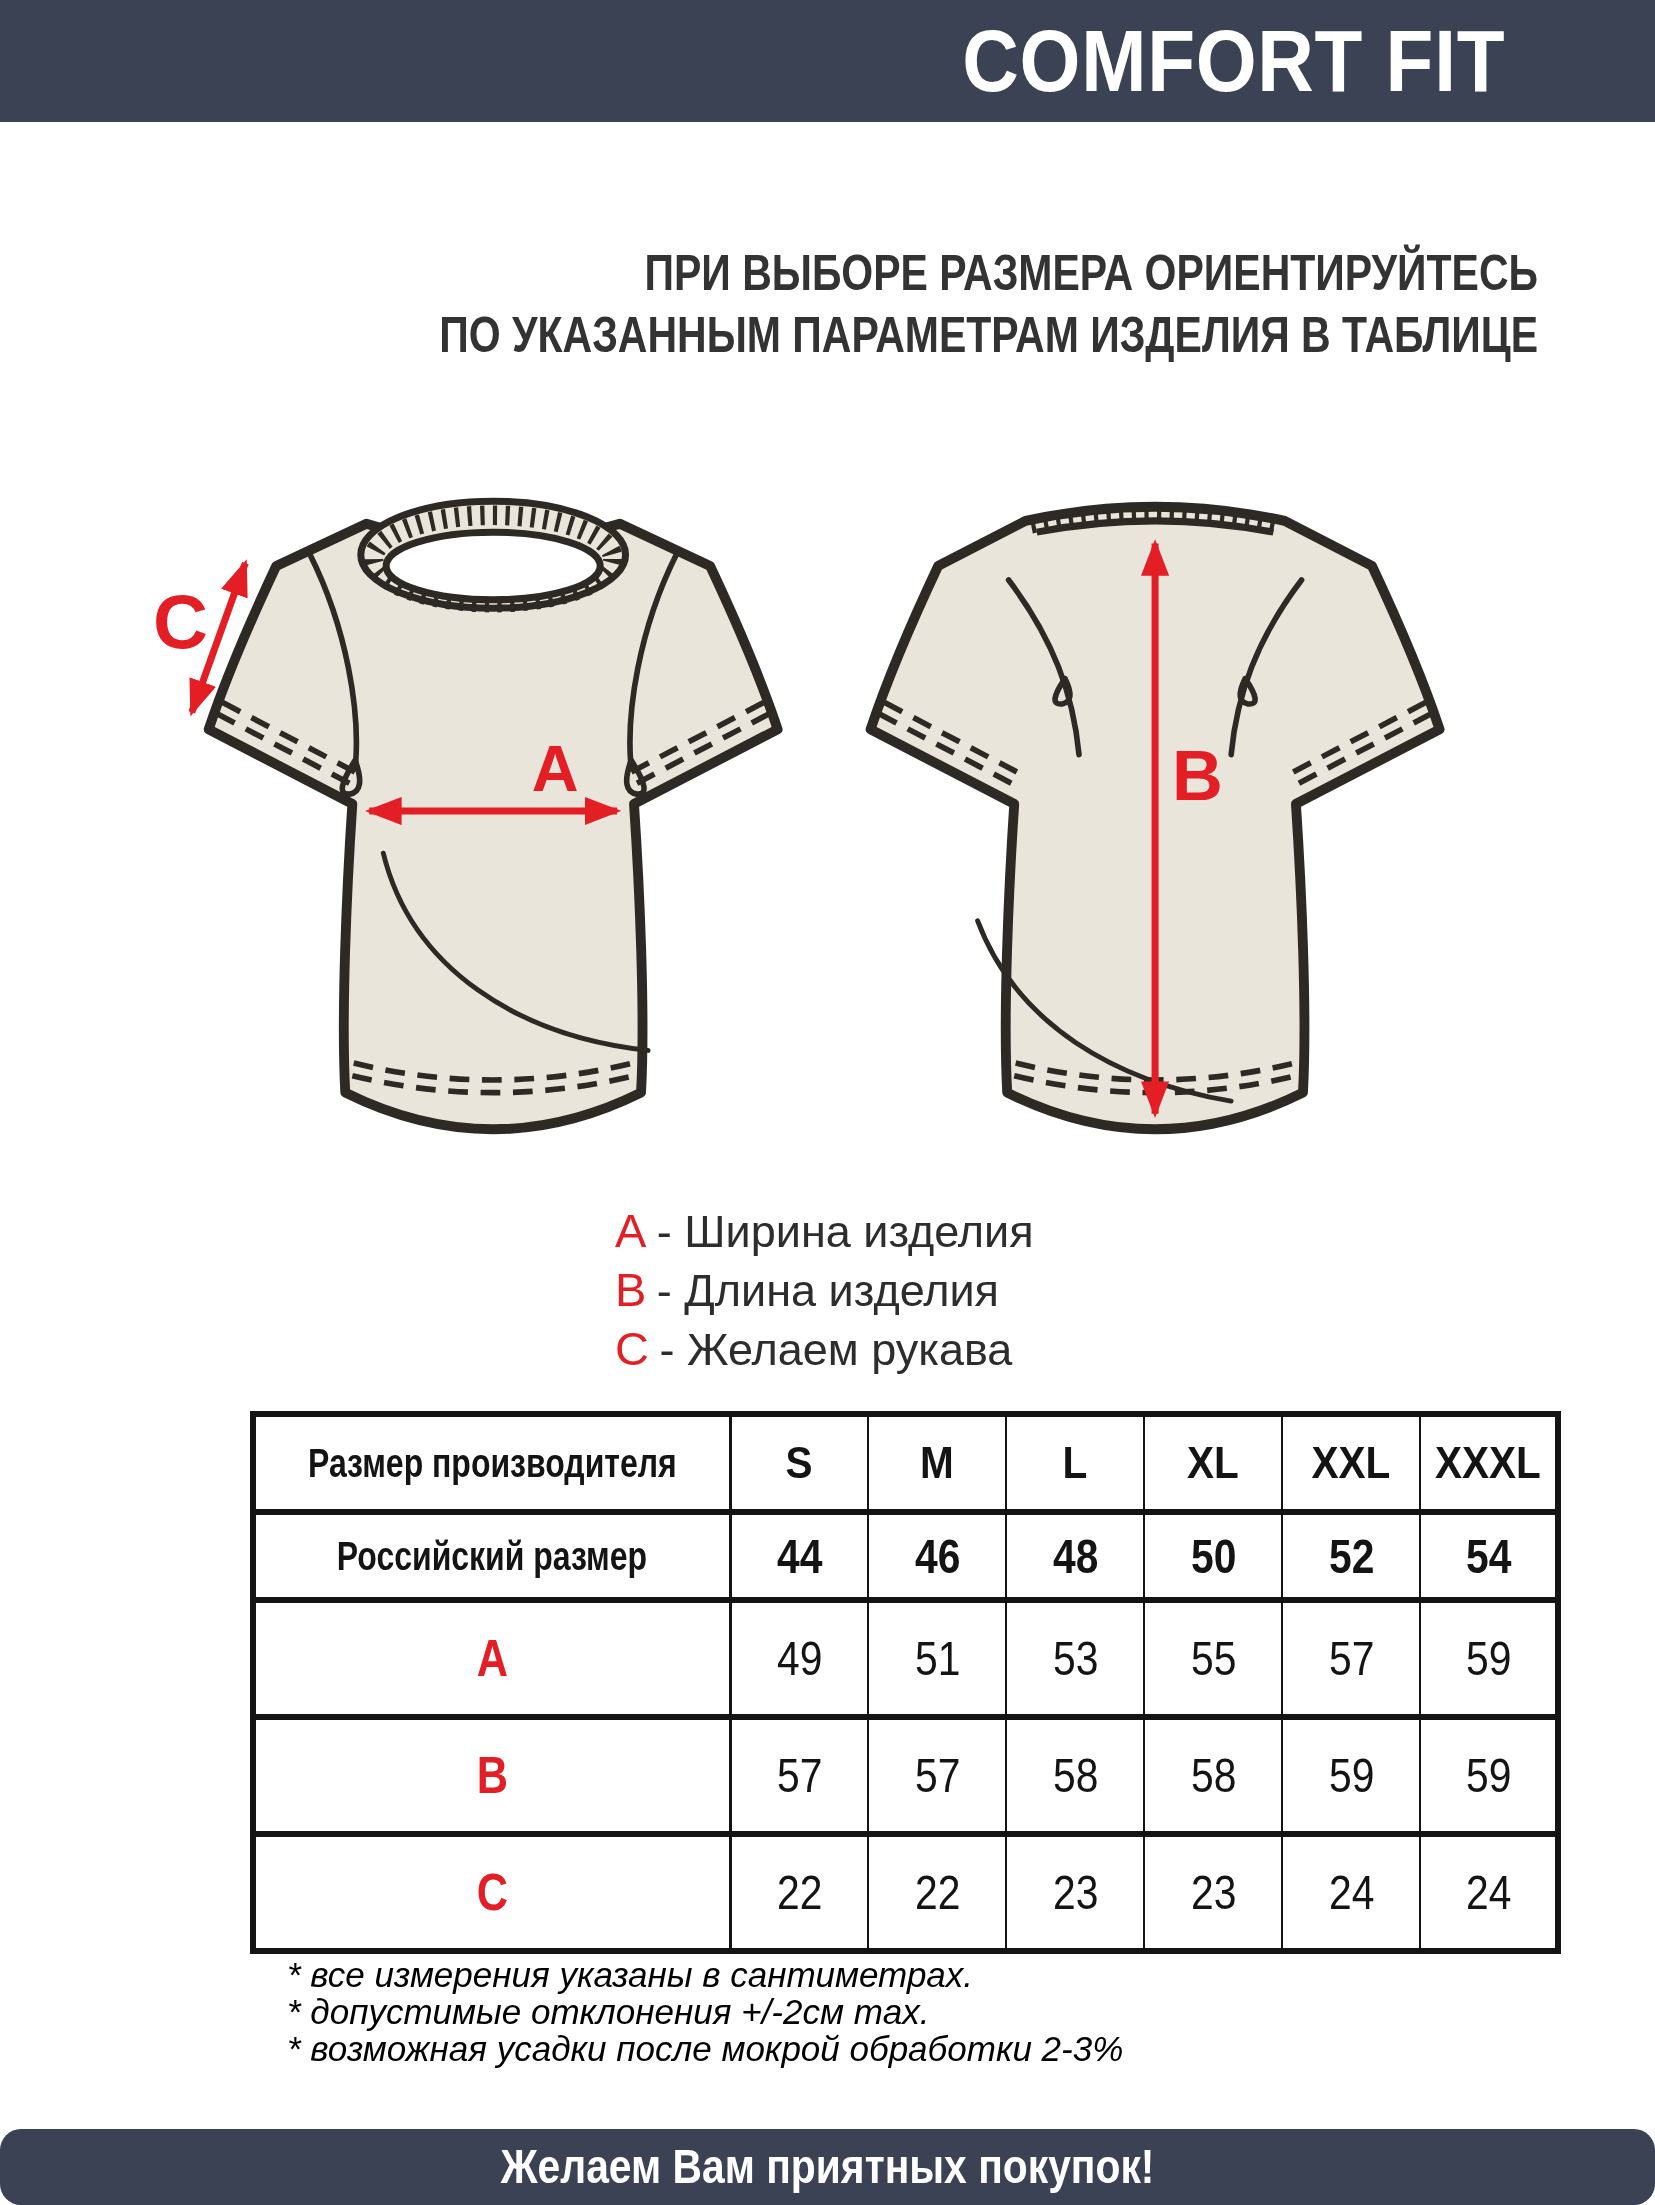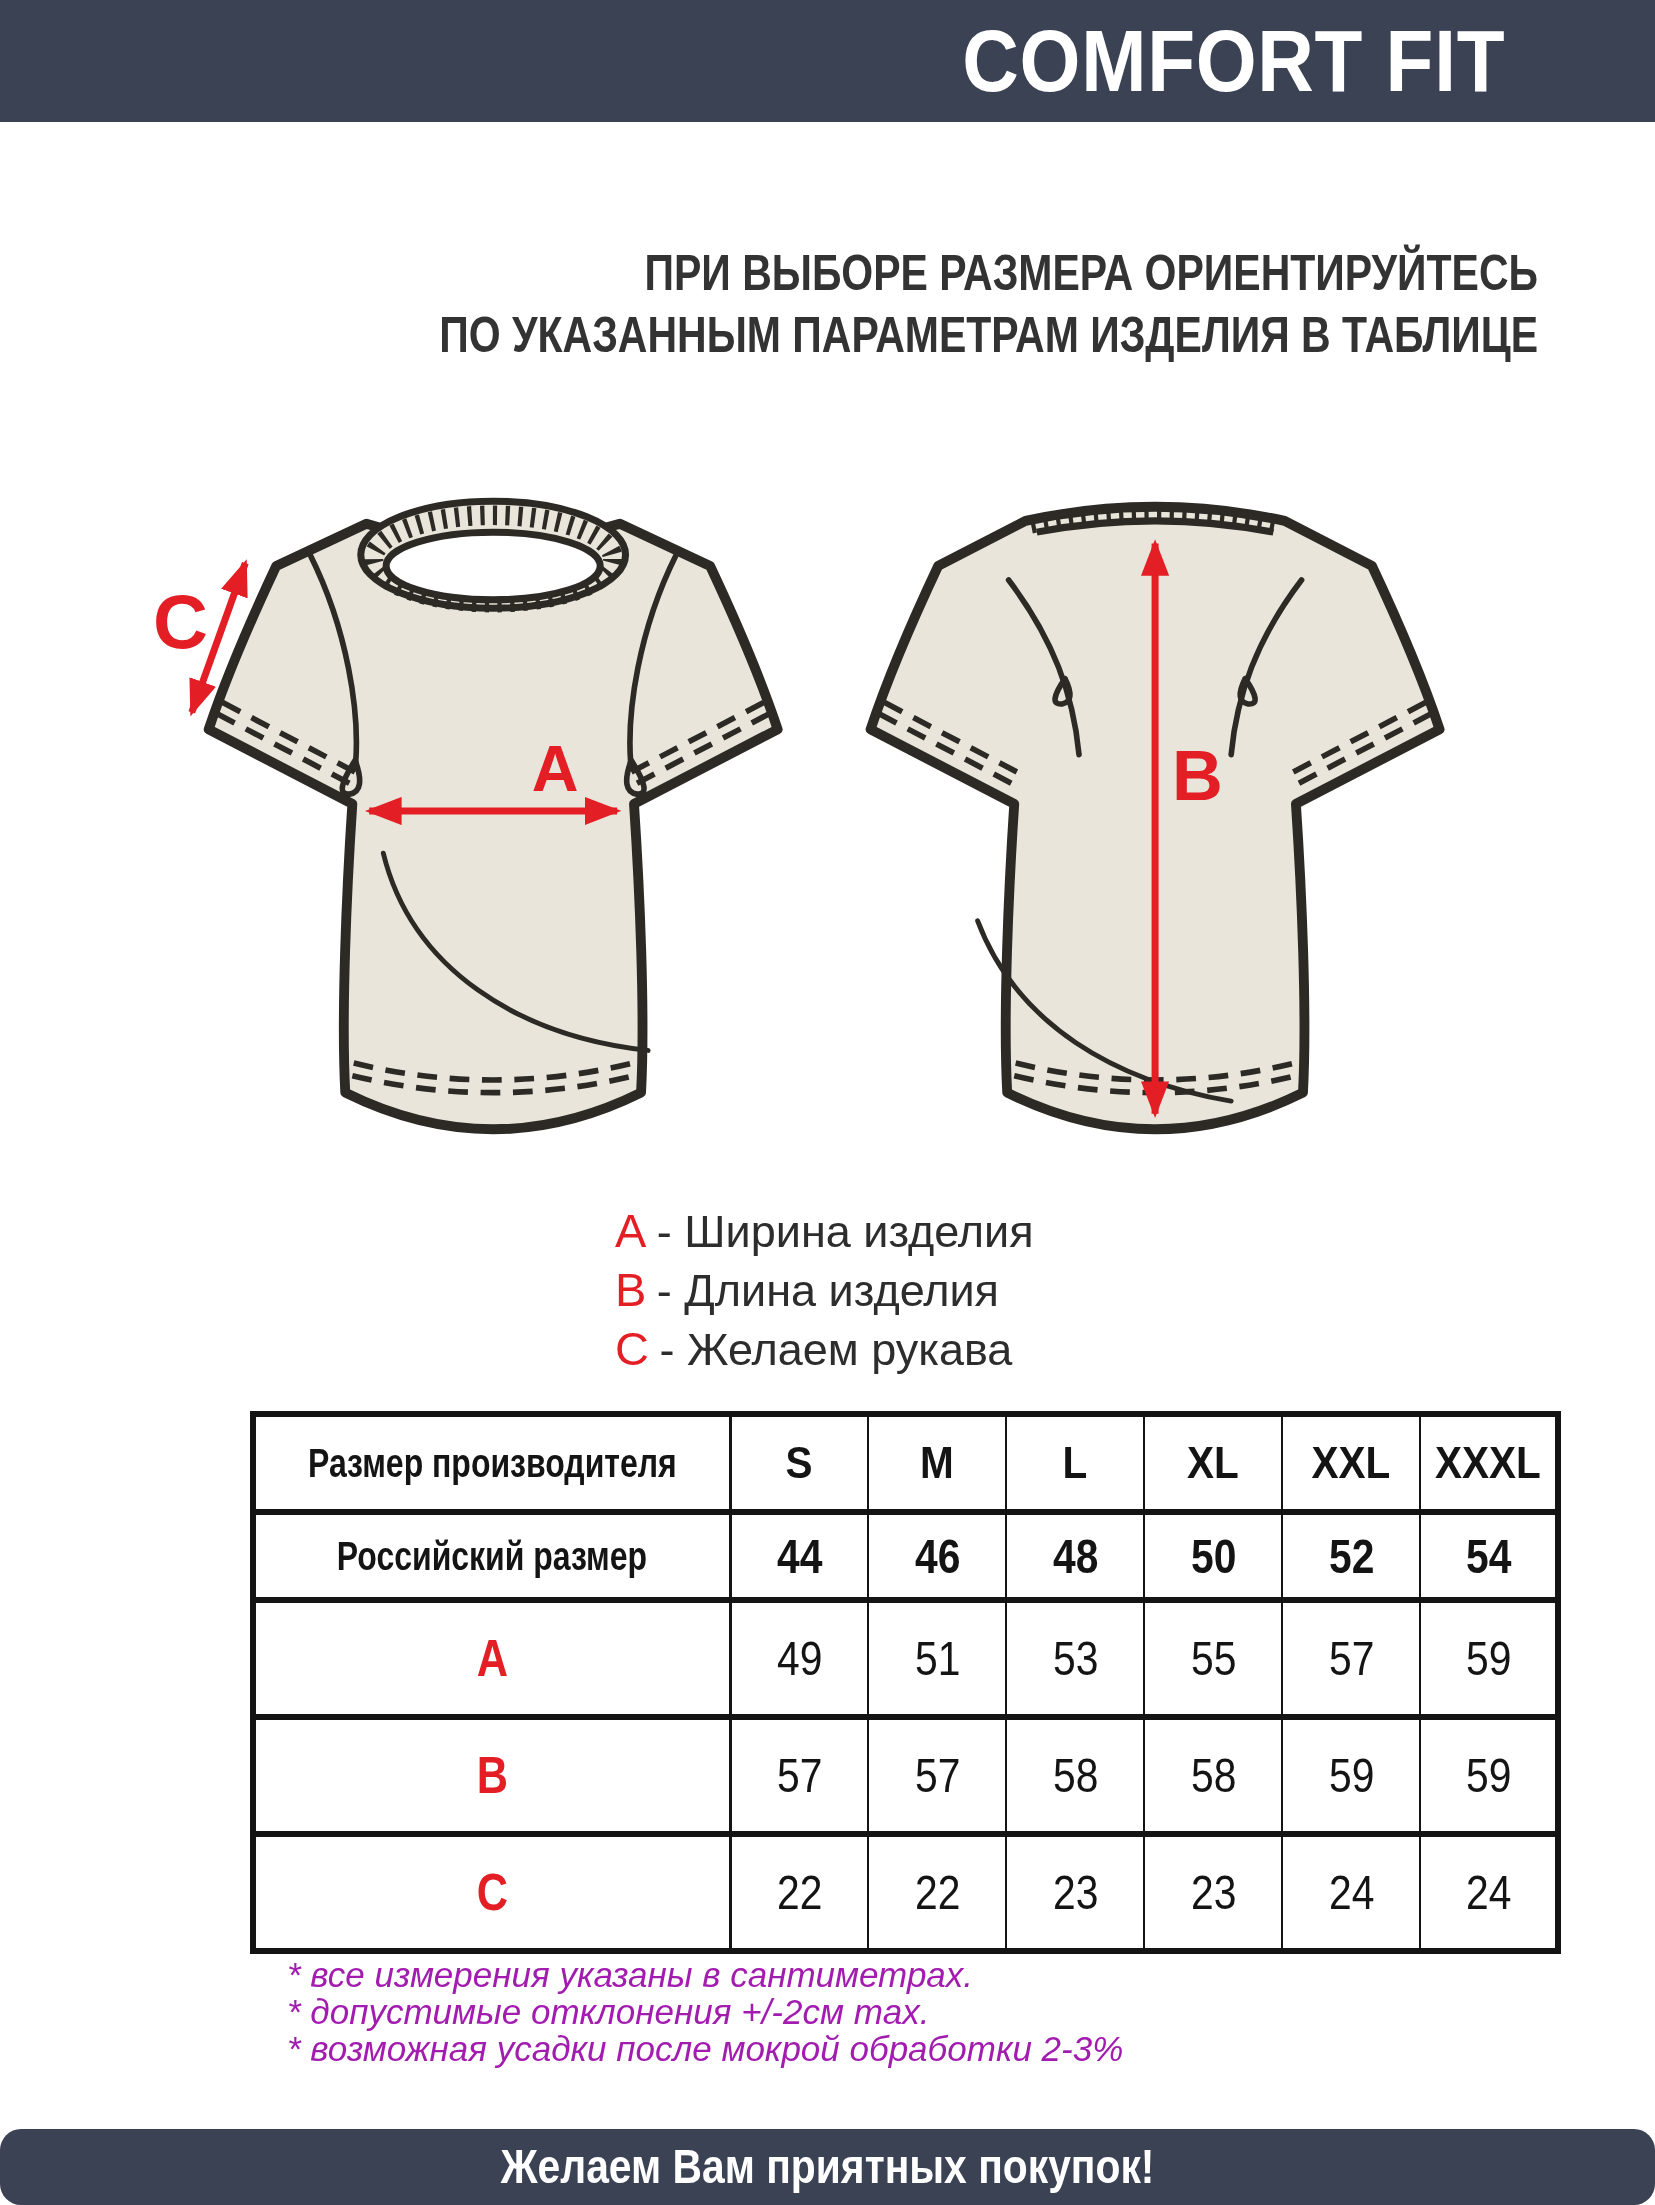--- a/index.html
+++ b/index.html
@@ -54,21 +54,21 @@
   .size-table tr.r-data{height:117px;}
   .cnd{display:inline-block;white-space:nowrap;}
   .lbl{font-weight:bold;font-size:41px;line-height:1.22;transform:scaleX(.78);}
   .szh{font-weight:bold;font-size:45px;transform:scaleX(.9);}
   .num{font-size:48px;transform:scaleX(.85);}
   .num-b{font-weight:bold;}
   .abc{font-weight:bold;font-size:51px;color:var(--red);transform:scaleX(.85);}
 
   
   .footnotes{position:absolute;left:287px;top:1956px;}
-  .footnote{font-style:italic;font-size:35px;line-height:37px;color:#a21caf;white-space:nowrap;}
+  .footnote{font-style:italic;font-size:35px;line-height:37px;color:#000000;white-space:nowrap;}
 
   
   .bottombar{position:absolute;left:0;top:2129px;width:1655px;height:76px;background:var(--navy);text-align:center;border-radius:21px;}
   .bottombar .msg{display:inline-block;color:#ffffff;font-weight:bold;font-size:48px;line-height:76px;transform:scaleX(.85);white-space:nowrap;}
 </style>
 </head>
 <body>
 
 <div class="page">
 

